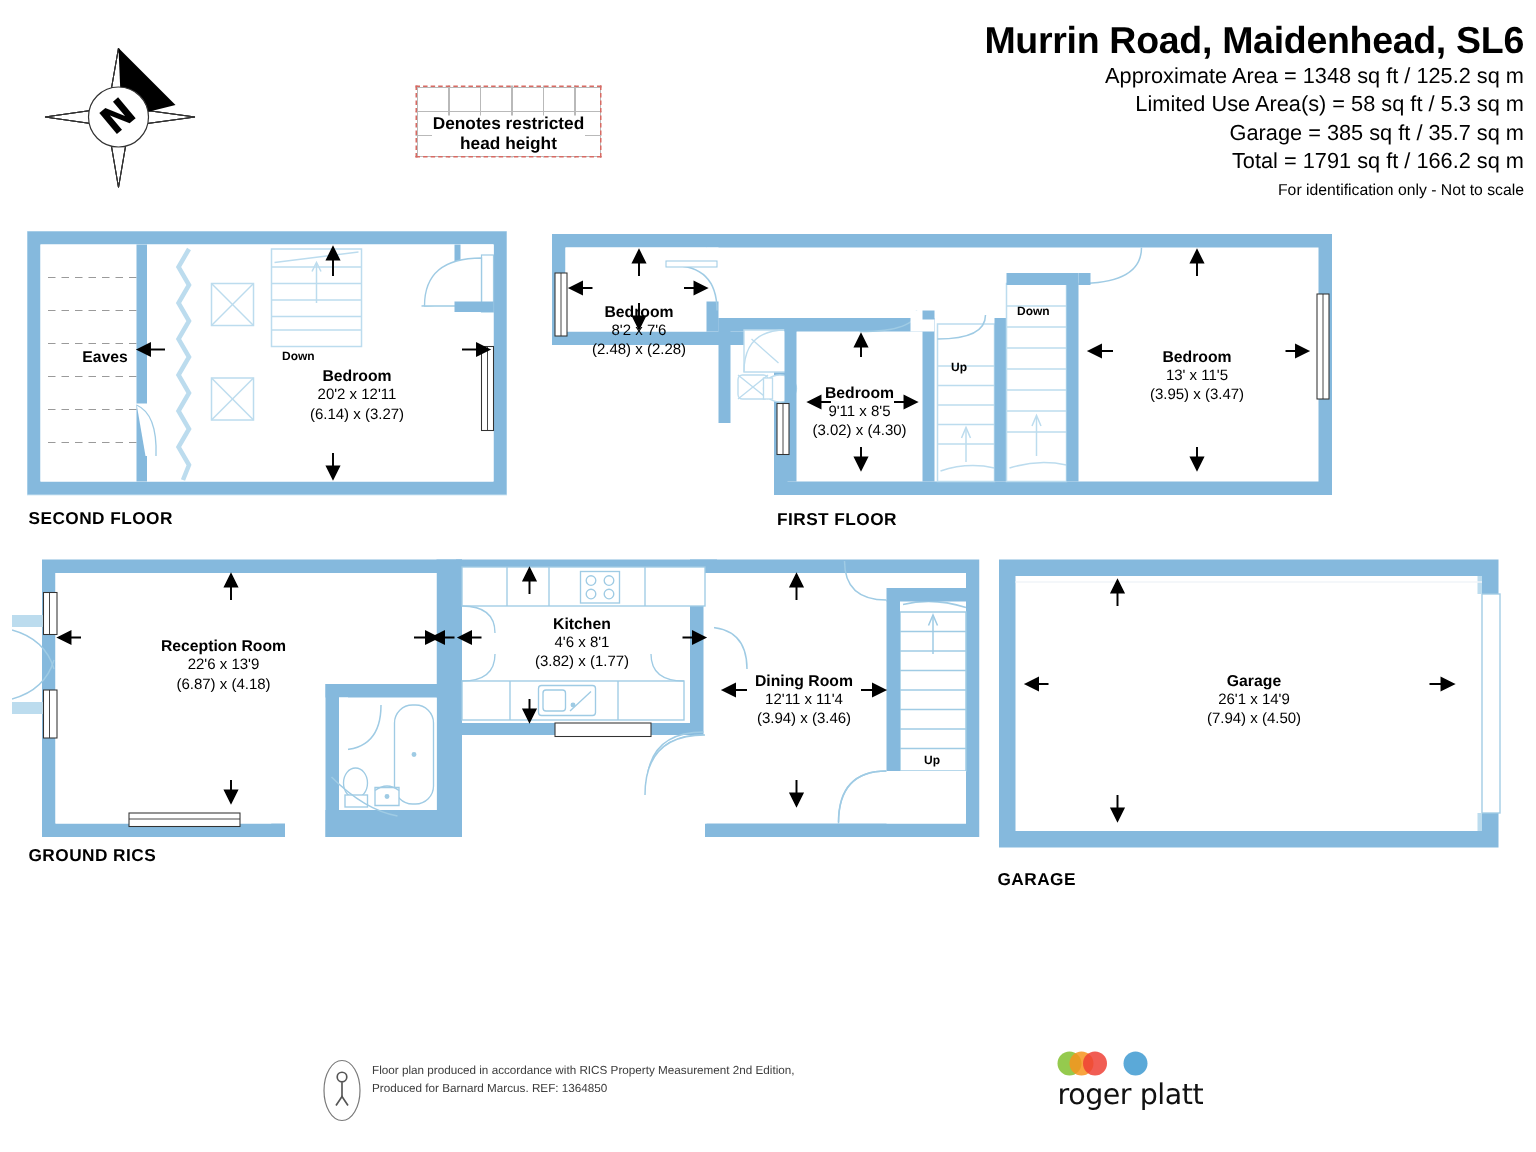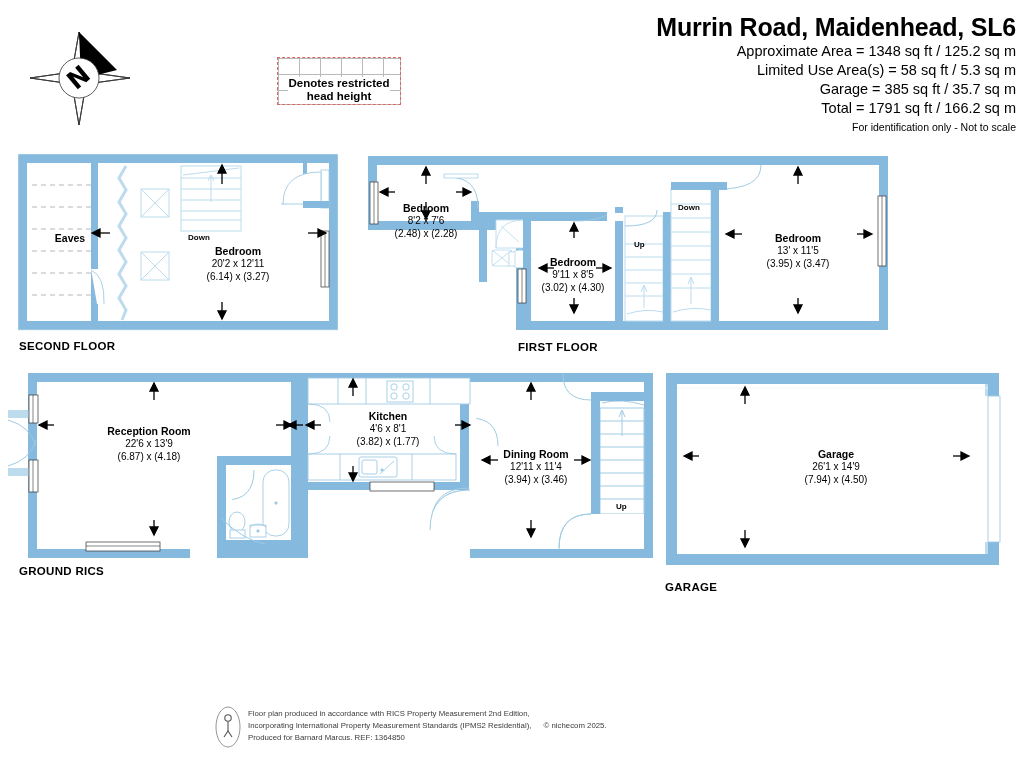--- a/index.html
+++ b/index.html
@@ -519,21 +519,26 @@
   <div id="footer-icon" class="abs">
     <svg width="26" height="42" viewBox="0 0 26 42">
       <ellipse cx="13" cy="21" rx="12" ry="20" fill="none" stroke="#7a7a7a" stroke-width="0.8"></ellipse>
       <circle cx="13" cy="12" r="3.2" fill="none" stroke="#555" stroke-width="1.1"></circle>
       <path d="M13 15.5 v10" stroke="#555" stroke-width="1.1" fill="none"></path>
       <path d="M9 31 L13 25 L17 31" stroke="#555" stroke-width="1.1" fill="none"></path>
     </svg>
   </div>
   <div id="footer-text" class="abs">
     <div>Floor plan produced in accordance with RICS Property Measurement 2nd Edition,</div>
-    <div>
-      <span>Incorporating International Property Measurement Standards (IPMS2 Residential),</span>
-      <span style="margin-left:10px;">© nichecom 2025.</span>
-    </div>
     <div>Produced for Barnard Marcus.   REF:  1364850</div>
   </div>
 
+  <div id="brand" class="abs">
+    <div style="position:relative; width:115px; height:18px;">
+      <span class="dot" style="left:0px;  top:1px; width:16px; height:16px; background:#8cc63f; opacity:0.92;"></span>
+      <span class="dot" style="left:8px;  top:1px; width:16px; height:16px; background:#f7941e; opacity:0.85;"></span>
+      <span class="dot" style="left:17px; top:1px; width:16px; height:16px; background:#ef4136; opacity:0.85;"></span>
+      <span class="dot" style="left:44px; top:1px; width:16px; height:16px; background:#5ba9d8;"></span>
+    </div>
+    <div id="brand-name">roger platt</div>
+  </div>
 
 </div>
 
 </body></html>

